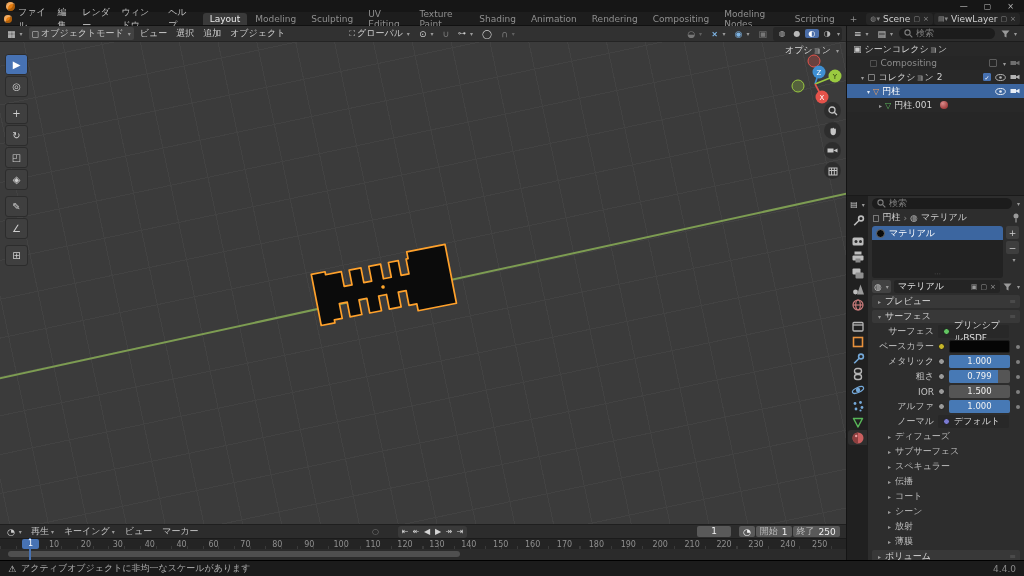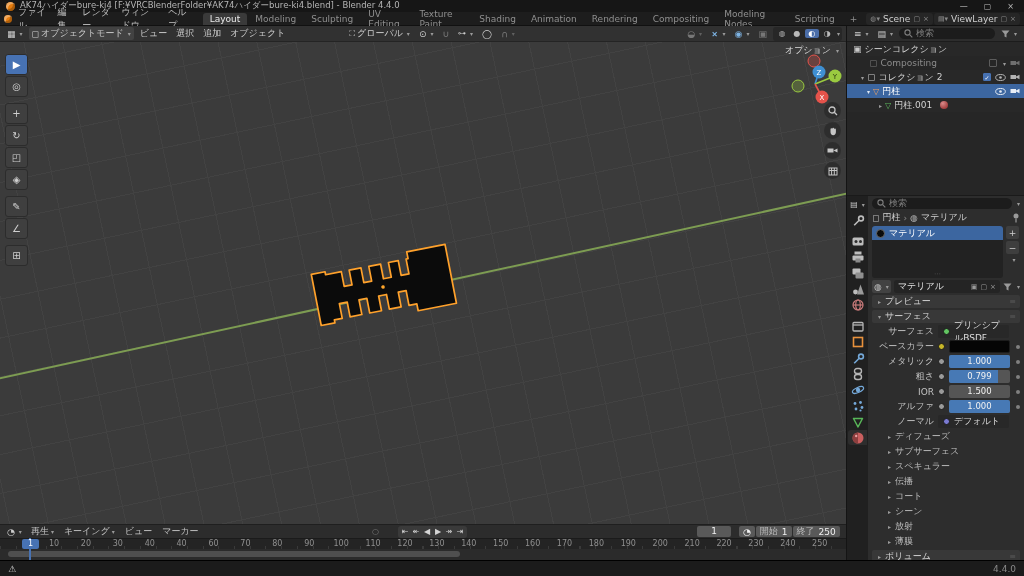--- a/index.html
+++ b/index.html
@@ -52,21 +52,21 @@
   .transport{position:absolute;left:398px;display:flex;gap:1px;background:#3a3a3a;border-radius:3px;padding:0 2px;height:12px;align-items:center}
   .transport span{width:10px;text-align:center;color:#d5d5d5;font-size:8px}
   .recbtn{position:absolute;left:372px;color:#7d7d7d;font-size:8px}
   .framefield{position:absolute;left:697px;width:34px;height:11px;background:#595959;border-radius:2px;color:#f2f2f2;text-align:center;line-height:11px}
   .rangegrp{position:absolute;left:739px;display:flex;gap:1px;height:11px}
   .rangegrp .seg{background:#595959;border-radius:2px;display:flex;align-items:center;padding:0 4px;gap:4px;color:#f0f0f0}
   .rangegrp .lbl{color:#bdbdbd}
   .tl-body{position:relative}
   .tl-ruler{height:11px;background:#242424;border-top:1px solid #1b1b1b;position:relative;
     background-image:repeating-linear-gradient(90deg,#3a3a3a 0 1px,transparent 1px 15.7px);background-position:30px bottom;background-size:100% 3px;background-repeat:repeat-x}
-  .ruler-nums{position:absolute;left:44px;right:16px;top:0;bottom:0;display:flex;justify-content:space-between;align-items:flex-start}
+  .ruler-nums{position:absolute;left:44px;right:16px;top:0;bottom:0;display:flex;justify-content:space-between;align-items:center}
   .ruler-nums span{width:20px;text-align:center;color:#8f8f8f;font-size:8px}
   .curframe{position:absolute;left:22px;top:0;width:17px;height:10px;background:#4772b3;border-radius:2px;color:#fff;font-size:8px;text-align:center;line-height:10px;z-index:3}
   .playhead{position:absolute;left:29px;top:0;bottom:0;width:2px;background:#4772b3;z-index:2}
   .tl-scroll{height:11px;background:#2b2b2b;position:relative}
   .scrollbar{position:absolute;left:8px;top:2px;width:452px;height:6px;background:#4f4f4f;border-radius:3px}
   
   .side{flex:1;display:flex;flex-direction:column;background:#262626}
   .ol-header{height:16px;background:#2d2d2d;display:flex;align-items:center;gap:3px;padding:0 4px;border-bottom:1px solid #1c1c1c}
   .search{flex:1;height:11px;background:#1c1c1c;border-radius:6px;display:flex;align-items:center;gap:3px;padding:0 5px;color:#7e7e7e}
   .ol-rows{flex:1;overflow:hidden}
@@ -116,21 +116,20 @@
   .version{margin-left:auto;color:#8a8a8a}
   svg{display:block}
 </style>
 </head>
 <body>
 
 <div id="app">
 
   <div class="titlebar">
     <span class="blogo"></span>
-    <span>AK74ハイダーbure-ki4 [F:¥VRCBlenderFolder¥AK74ハイダーbure-ki4.blend] - Blender 4.4.0</span>
     <span class="winbtns">
       <span>—</span>
       <span>▢</span>
       <span>×</span>
     </span>
   </div>
 
   <div class="topbar">
     <span class="blogo" style="width:8px;height:8px"></span>
     <span class="menu-item">ファイル</span>
@@ -746,15 +745,16 @@
               <span class="grip">≡</span>
           </div>
 
         </div>
       </div>
     </div>
   </div>
 
   <div class="statusbar">
     <span style="color:#d8d8d8">⚠</span>
+    <span>アクティブオブジェクトに非均一なスケールがあります</span>
     <span class="version">4.4.0</span>
   </div>
 </div>
 
 </body></html>

